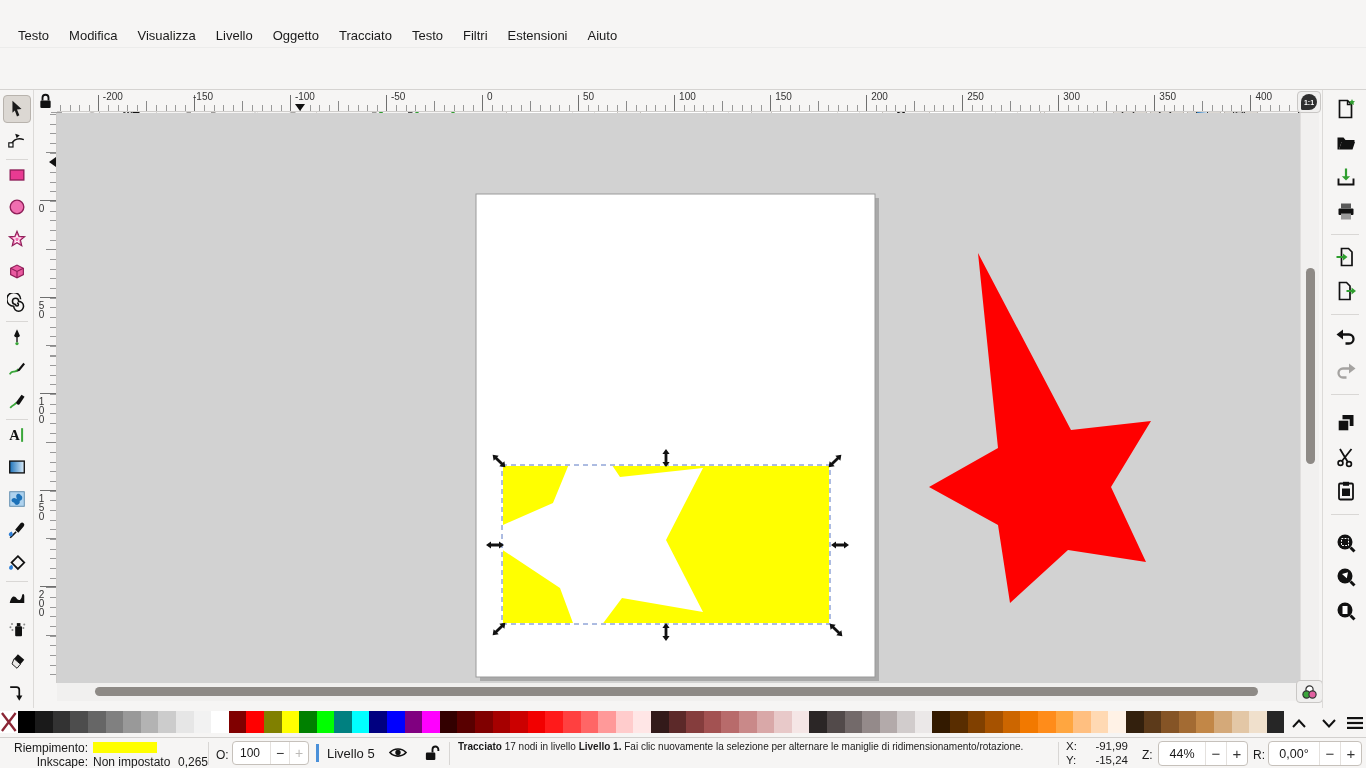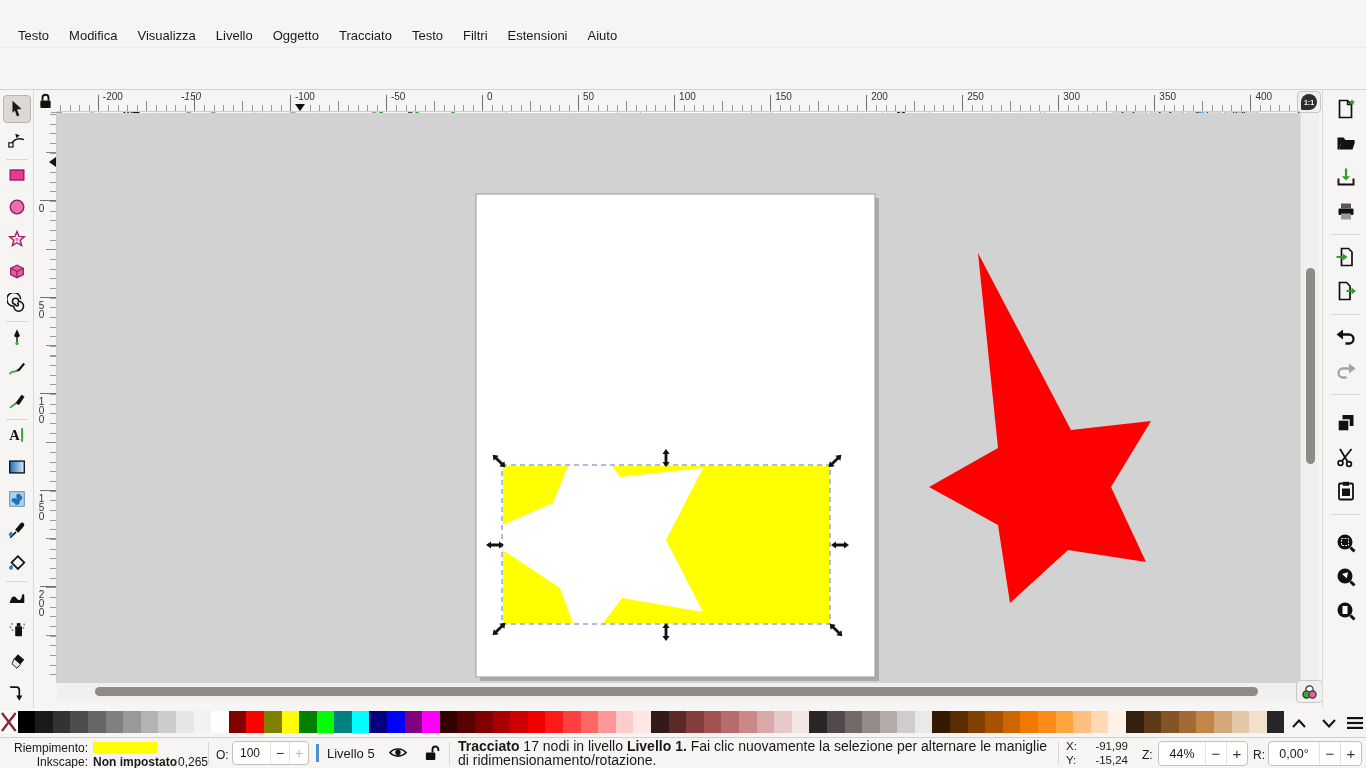--- a/index.html
+++ b/index.html
@@ -83,31 +83,31 @@
   .swatch { flex:1 1 0; height:22px; }
   .swatch.none { background:#fff; }
   .pal-btn { position:absolute; top:4px; width:26px; height:22px; display:flex; align-items:center; justify-content:center; }
 
   
   .statusbar { position:absolute; left:0; top:737px; width:1366px; height:31px; background:#f6f5f4; border-top:1px solid #d2d0ce; font-size:12px; }
   .sb-sep { position:absolute; top:4px; width:1px; height:23px; background:#d8d6d4; }
   .fill-label { position:absolute; left:0; top:3px; width:88px; text-align:right; }
   .stroke-label { position:absolute; left:0; top:17px; width:88px; text-align:right; }
   .fill-swatch { position:absolute; left:93px; top:4px; width:64px; height:11px; background:var(--fill-indicator,#ffff00); }
-  .stroke-value { position:absolute; left:93px; top:17px; font-weight:bold;text-align:right; }
+  .stroke-value { position:absolute; left:93px; top:17px; font-weight:normal;text-align:right; }
   .stroke-width { position:absolute; left:178px; top:17px; }
   .op-label { position:absolute; left:216px; top:10px; }
   .op-spin { position:absolute; left:232px; top:3px; height:24px; background:#fff; border:1px solid #c6c1bb; border-radius:4px; display:flex; overflow:hidden; }
   .op-spin .spin-val{ padding-left:7px; font-size:12px; width:37px; }
   .op-spin .spin-btn{ width:19px; font-size:14px; }
   .layer-accent { position:absolute; left:316px; top:6px; width:3px; height:18px; background:#4a90d9; }
   .layer-name { position:absolute; left:327px; top:8px; font-size:13px; }
   .eye-btn { position:absolute; left:388px; top:7px; }
   .locklayer-btn { position:absolute; left:424px; top:6px; }
-  .sb-msg { position:absolute; left:458px; top:2px; width:590px; font-size:14px; line-height:13.5px; color:#1a1a1a; }
+  .sb-msg { position:absolute; left:458px; top:2px; width:590px; font-size:10px; line-height:13.5px; color:#1a1a1a; }
   .xy-block { position:absolute; left:1066px; top:2px; width:62px; font-size:11.5px; line-height:13.5px; }
   .xy-row { display:flex; justify-content:space-between; }
   .z-label { position:absolute; left:1142px; top:10px; }
   .z-spin { position:absolute; left:1158px; top:3px; height:25px; background:#fff; border:1px solid #c6c1bb; border-radius:4px; display:flex; overflow:hidden; }
   .z-spin .spin-val { width:46px; justify-content:center; padding:0; font-size:12.5px; }
   .z-spin .spin-btn { width:21px; font-size:15px; }
   .r-label { position:absolute; left:1253px; top:10px; }
   .r-spin { position:absolute; left:1268px; top:3px; height:25px; background:#fff; border:1px solid #c6c1bb; border-radius:4px; display:flex; overflow:hidden; }
   .r-spin .spin-val { width:50px; justify-content:center; padding:0; font-size:12.5px; }
   .r-spin .spin-btn { width:21px; font-size:15px; }
@@ -447,21 +447,21 @@
 
   <div class="corner-lock">
     <svg width="15" height="16" viewBox="0 0 16 17">
         <rect x="2.5" y="8" width="11" height="8" rx="1.2" fill="#111"></rect>
         <path d="M4.8 8 V5 a3.2 3.2 0 0 1 6.4 0 V8" fill="none" stroke="#111" stroke-width="2"></path>
       </svg>
   </div>
   <div class="ruler-top" id="ruler-top">
     <span class="marker-top"></span>
   <span class="rlabel" style="left: 45.8px;">-200</span>
-      <span class="rlabel" style="left: 124px; font-style: italic;">-150</span>
+      <span class="rlabel" style="left: 136px;">-150</span>
       <span class="rlabel" style="left: 237.9px;">-100</span>
       <span class="rlabel" style="left: 333.95px;">-50</span>
       <span class="rlabel" style="left: 430px;">0</span>
       <span class="rlabel" style="left: 526.05px;">50</span>
       <span class="rlabel" style="left: 622.1px;">100</span>
       <span class="rlabel" style="left: 718.15px;">150</span>
       <span class="rlabel" style="left: 814.2px;">200</span>
       <span class="rlabel" style="left: 910.25px;">250</span>
       <span class="rlabel" style="left: 1006.3px;">300</span>
       <span class="rlabel" style="left: 1102.35px;">350</span>

